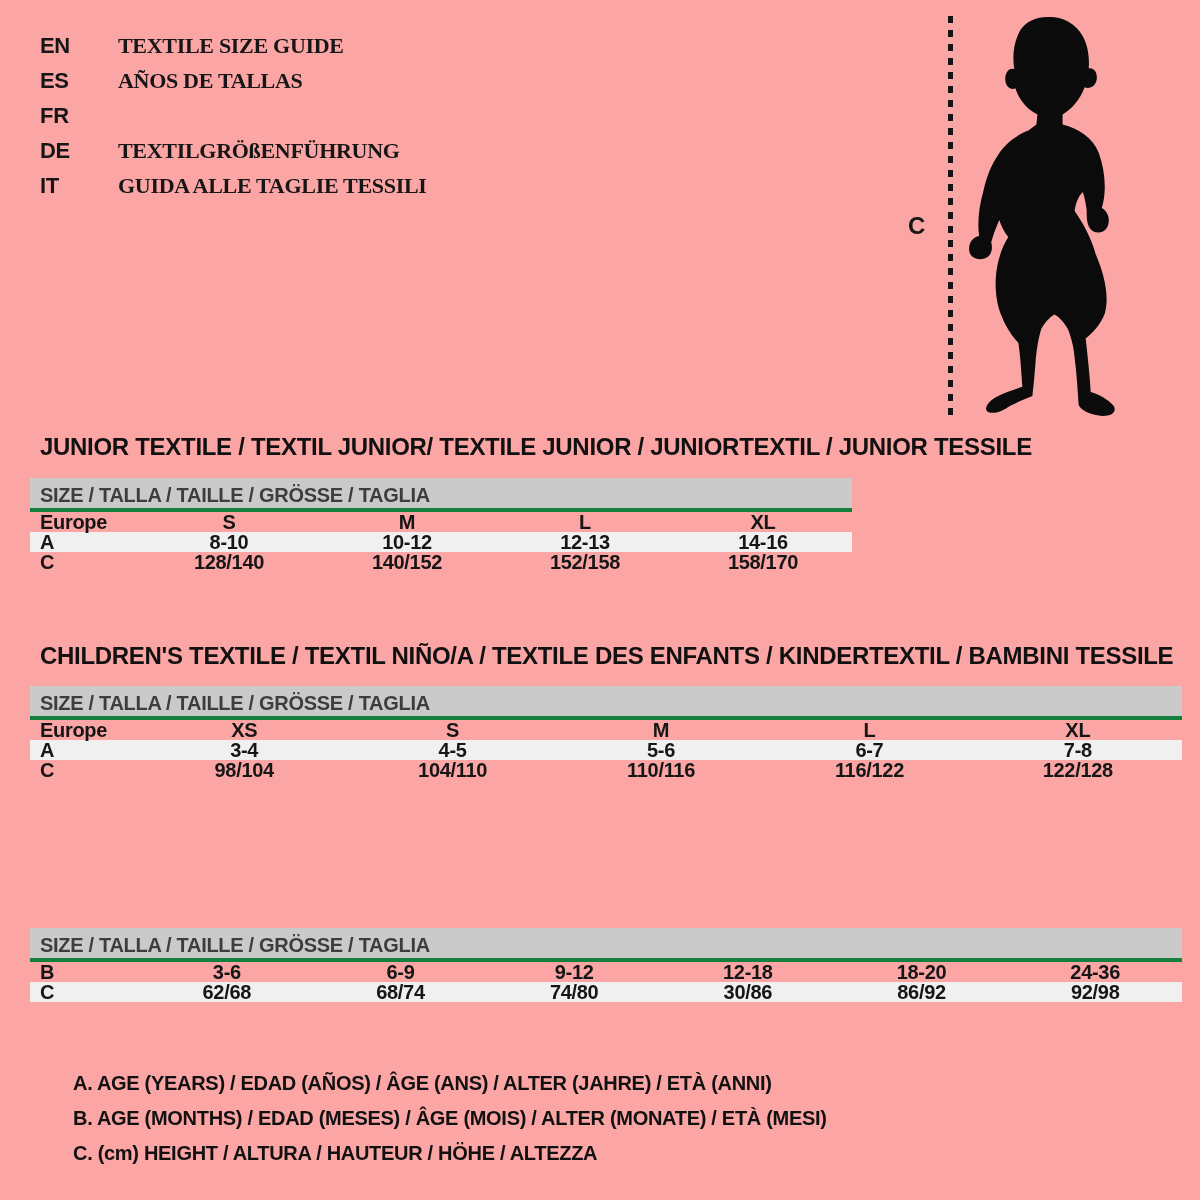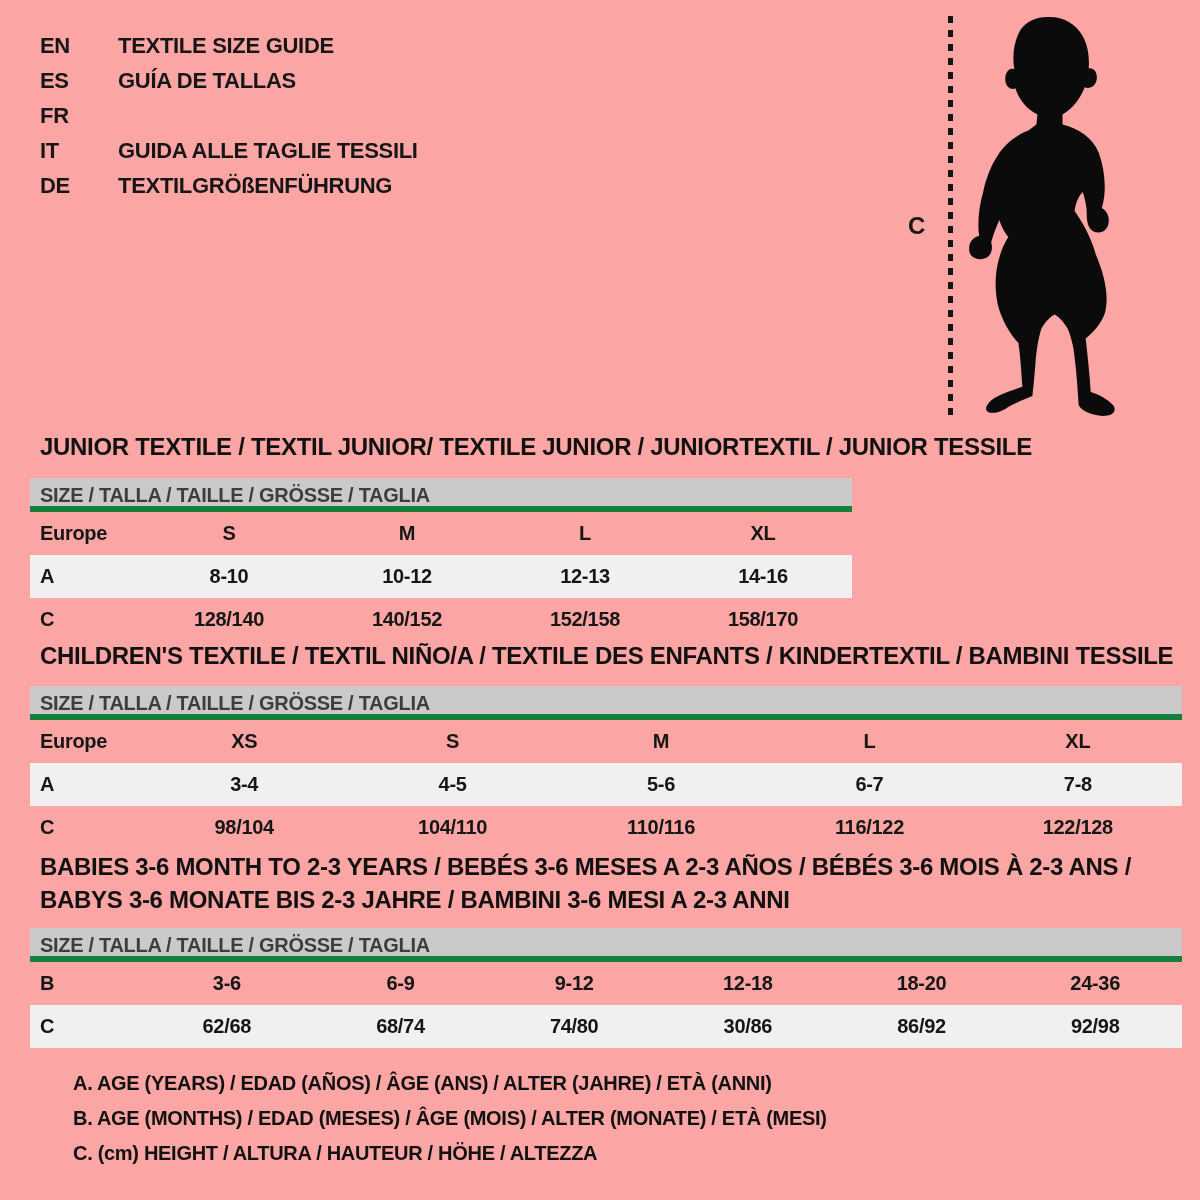--- a/index.html
+++ b/index.html
@@ -4,73 +4,73 @@
 <style>
   html,body{margin:0;padding:0;background:#fff;}
   .page{
     position:relative;width:1200px;height:1200px;background:#fca5a5;overflow:hidden;
     font-family:"Liberation Sans","DejaVu Sans",sans-serif;color:#161616;padding-left:21px;
   }
   
   .langs{position:absolute;left:40px;top:28px;}
   .lang-row{display:flex;height:35px;align-items:center;}
   .lang-code{width:78px;font-size:22px;font-weight:700;letter-spacing:-0.3px;}
-  .lang-label{font-size:22px;font-weight:700;letter-spacing:-0.3px;}
+  .lang-label{font-size:22px;font-weight:700;letter-spacing:-0.3px;font-family:Liberation Serif, serif;}
   
   .measure-line{
     position:absolute;left:948px;top:16px;width:5px;height:400px;
     background:repeating-linear-gradient(to bottom,#141414 0 7px,transparent 7px 14px);
   }
   .measure-label{position:absolute;left:908px;top:212px;font-size:24px;font-weight:700;}
   .baby{position:absolute;left:962px;top:14px;width:178px;height:402px;}
   
   .sec-title{
     position:absolute;left:40px;font-size:24px;font-weight:700;letter-spacing:-0.3px;
     white-space:nowrap;color:#111;
   }
   .sec-title .line{line-height:33px;}
   
   .table{position:absolute;left:30px;}
   .thead{
     height:34px;line-height:34px;background:#cacaca;color:#3d3d3d;
     padding-left:10px;box-sizing:border-box;font-size:20px;font-weight:700;
-    letter-spacing:-0.3px;border-bottom:6px solid #15803d;
-  }
-  .trow{display:flex;height:43px;align-items:center;font-size:20px;font-weight:700;letter-spacing:-0.3px;}
+    letter-spacing:-0.3px;border-bottom:4px solid #15803d;
+  }
+  .trow{display:flex;height:20px;align-items:center;font-size:20px;font-weight:700;letter-spacing:-0.3px;}
   .trow.alt{background:#f0f0f0;}
   .tlabel{width:110px;padding-left:10px;box-sizing:border-box;text-align:left;}
   .tcell{flex:1;text-align:center;}
   
   .legend{position:absolute;left:40px;top:1066px;margin-left:33px;}
   .legend-line{font-size:20px;font-weight:700;letter-spacing:-0.3px;line-height:35px;color:#111;white-space:nowrap;}
 </style>
 </head>
 <body>
 
 <div class="page">
 
   <div class="langs">
     <div class="lang-row">
       <span class="lang-code">EN</span>
       <span class="lang-label">TEXTILE SIZE GUIDE</span>
     </div>
     <div class="lang-row">
       <span class="lang-code">ES</span>
-      <span class="lang-label">GUÍA DE TALLAS</span>
+      <span class="lang-label">AÑOS DE TALLAS</span>
     </div>
     <div class="lang-row">
       <span class="lang-code">FR</span>
+    </div>
+    <div class="lang-row">
+      <span class="lang-code">DE</span>
+      <span class="lang-label">TEXTILGRÖßENFÜHRUNG</span>
     </div>
     <div class="lang-row">
       <span class="lang-code">IT</span>
       <span class="lang-label">GUIDA ALLE TAGLIE TESSILI</span>
-    </div>
-    <div class="lang-row">
-      <span class="lang-code">DE</span>
-      <span class="lang-label">TEXTILGRÖßENFÜHRUNG</span>
     </div>
   </div>
 
   <div class="measure-line"></div>
   <div class="measure-label">C</div>
   <svg class="baby" viewBox="0 0 175 400" aria-hidden="true">
     <path fill="#0b0b0b" d="
       M 84,3
       C 98,2 112,9 119,22
       C 124,31 126,43 125,54
@@ -172,24 +172,20 @@
     <div class="trow">
       <div class="tlabel">C</div>
       <div class="tcell">98/104</div>
       <div class="tcell">104/110</div>
       <div class="tcell">110/116</div>
       <div class="tcell">116/122</div>
       <div class="tcell">122/128</div>
     </div>
   </div>
 
-  <div class="sec-title" style="top:850px">
-    <div class="line">BABIES 3-6 MONTH TO 2-3 YEARS / BEBÉS 3-6 MESES A 2-3 AÑOS / BÉBÉS 3-6 MOIS À 2-3 ANS /</div>
-    <div class="line">BABYS 3-6 MONATE BIS 2-3 JAHRE / BAMBINI 3-6 MESI A 2-3 ANNI</div>
-  </div>
   <div class="table" style="top:928px;width:1152px">
     <div class="thead">SIZE / TALLA / TAILLE / GRÖSSE / TAGLIA</div>
     <div class="trow">
       <div class="tlabel">B</div>
       <div class="tcell">3-6</div>
       <div class="tcell">6-9</div>
       <div class="tcell">9-12</div>
       <div class="tcell">12-18</div>
       <div class="tcell">18-20</div>
       <div class="tcell">24-36</div>

